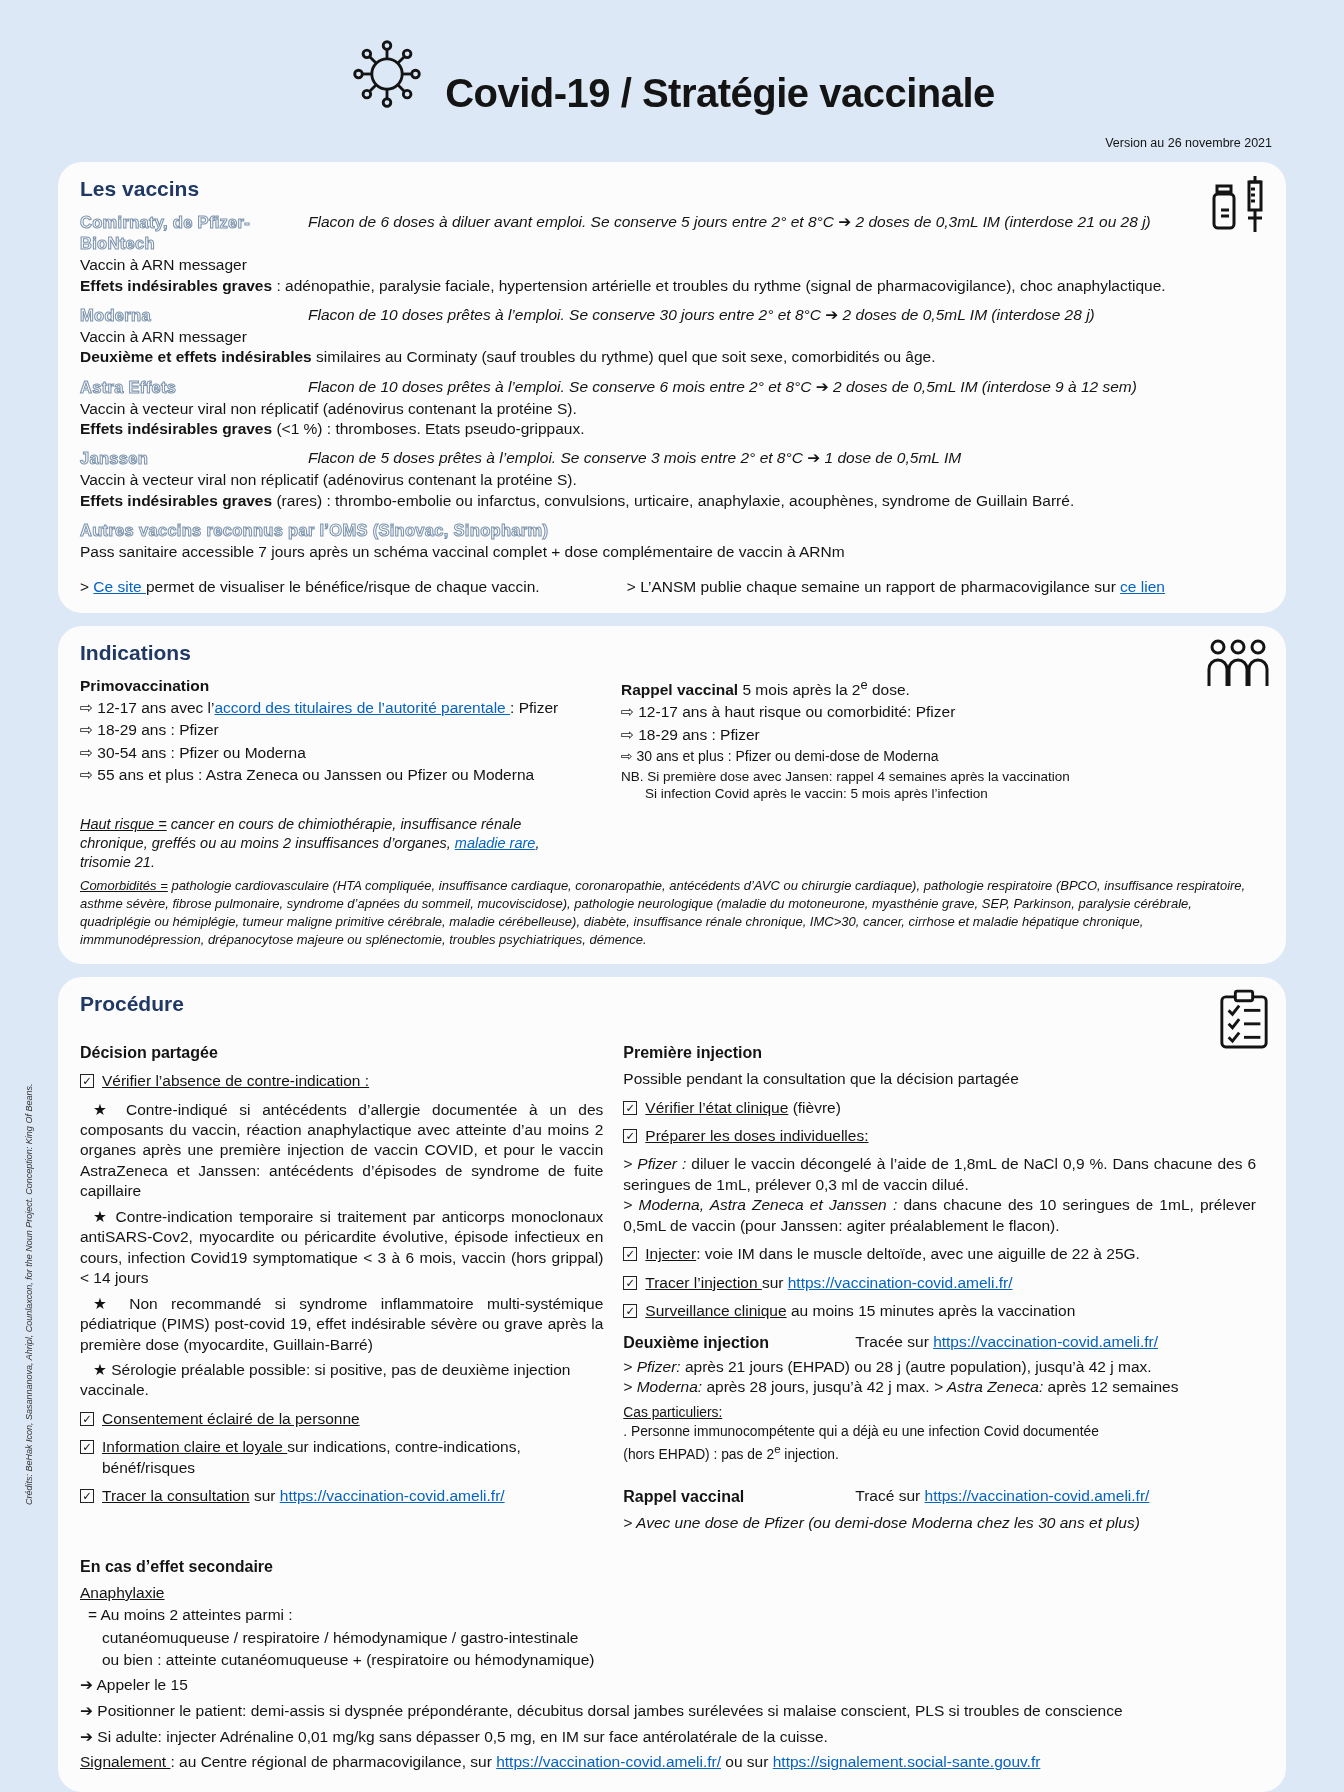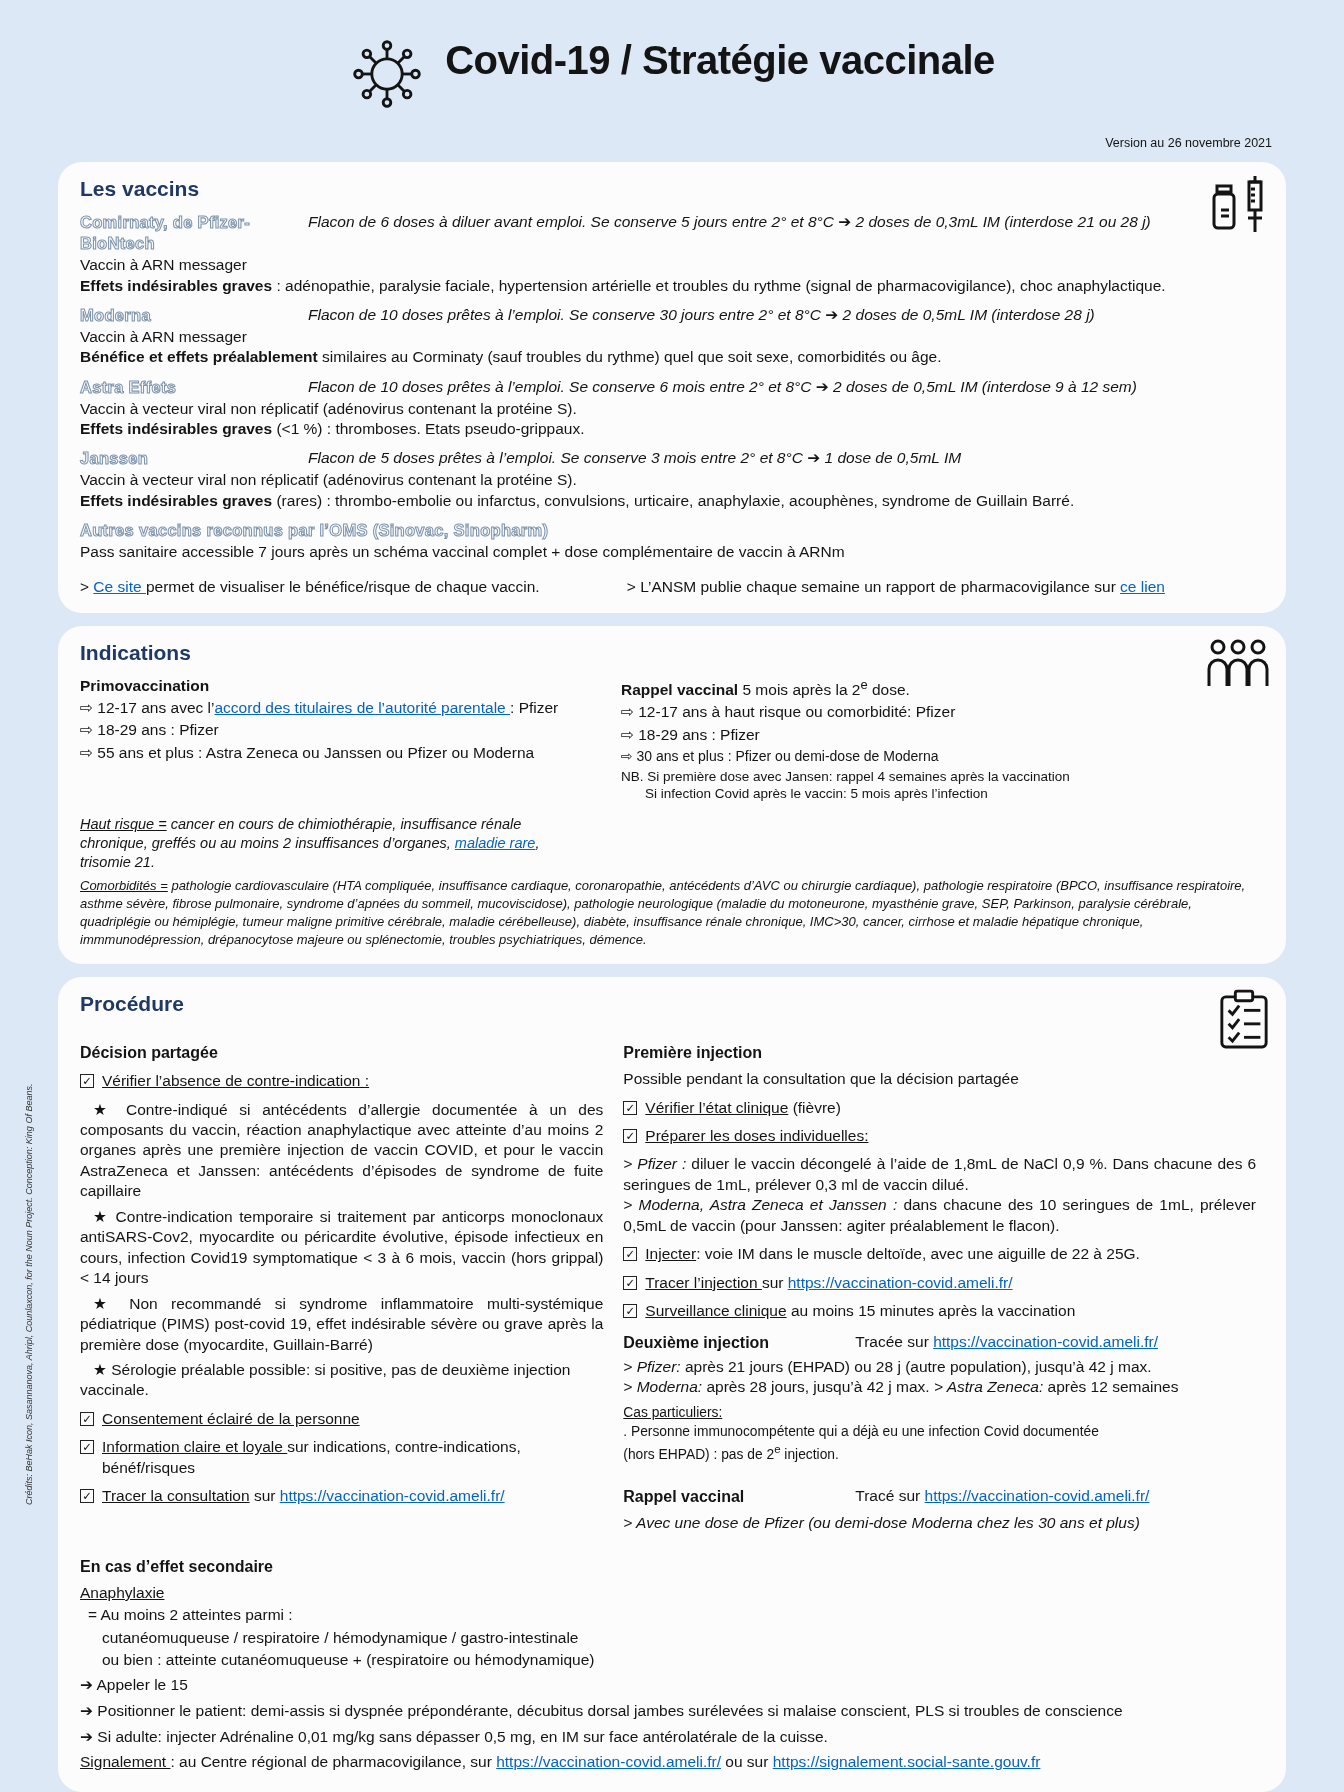--- a/index.html
+++ b/index.html
@@ -3,21 +3,21 @@
 <meta charset="utf-8">
 <style>
   * { margin:0; padding:0; box-sizing:border-box; }
   html,body { width:1344px; }
   body {
     height:1792px; background:#dce8f5; color:#141414;
     font-family:"Liberation Sans","DejaVu Sans",sans-serif;
     font-size:15.5px; line-height:1.32; overflow:hidden; position:relative;
   }
   .header { padding-top:34px; }
-  .title-row { display:flex; align-items:flex-start; justify-content:center; gap:20px; }
+  .title-row { display:flex; align-items:flex-end; justify-content:center; gap:20px; }
   .title-row h1 { font-size:40px; font-weight:700; letter-spacing:-0.5px; color:#141414; }
   .version { text-align:right; font-size:12.5px; margin:16px 72px 10px 0; }
 
   .card { background:#fcfcfc; border-radius:24px; margin:0 58px 13px 58px; padding:13px 30px 15px 22px; position:relative; }
   .card h2 { color:#1f3864; font-size:21px; font-weight:700; margin-bottom:9px; }
   .corner-icon { position:absolute; top:12px; right:16px; }
 
   
   .vax { margin-bottom:9px; }
   .vax-row { display:flex; }
@@ -130,21 +130,21 @@
     <div>Vaccin à ARN messager</div>
     <div><b>Effets indésirables graves</b><span> : adénopathie, paralysie faciale, hypertension artérielle et troubles du rythme (signal de pharmacovigilance), choc anaphylactique.</span></div>
   </div>
 
   <div class="vax">
     <div class="vax-row">
       <span class="vax-name">Moderna</span>
       <span class="vax-flacon">Flacon de 10 doses prêtes à l’emploi. Se conserve 30 jours entre 2° et 8°C ➔ 2 doses de 0,5mL IM (interdose 28 j)</span>
     </div>
     <div>Vaccin à ARN messager</div>
-    <div><b>Bénéfice et effets préalablement</b><span> similaires au Corminaty (sauf troubles du rythme) quel que soit sexe, comorbidités ou âge.</span></div>
+    <div><b>Deuxième et effets indésirables</b><span> similaires au Corminaty (sauf troubles du rythme) quel que soit sexe, comorbidités ou âge.</span></div>
   </div>
 
   <div class="vax">
     <div class="vax-row">
       <span class="vax-name">Astra Effets</span>
       <span class="vax-flacon">Flacon de 10 doses prêtes à l’emploi. Se conserve 6 mois entre 2° et 8°C ➔ 2 doses de 0,5mL IM (interdose 9 à 12 sem)</span>
     </div>
     <div>Vaccin à vecteur viral non réplicatif (adénovirus contenant la protéine S).</div>
     <div><b>Effets indésirables graves</b><span> (&lt;1 %) : thromboses. Etats pseudo-grippaux.</span></div>
   </div>
@@ -182,20 +182,21 @@
       </g>
     </svg>
   </span>
   <h2>Indications</h2>
 
   <div class="cols">
     <div class="ind-left">
       <div class="b">Primovaccination</div>
       <div class="arr"><span>12-17 ans avec l’</span><a class="link">accord des titulaires de l’autorité parentale </a><span>: Pfizer</span></div>
       <div class="arr">18-29 ans : Pfizer</div>
+      <div class="arr">30-54 ans : Pfizer ou Moderna</div>
       <div class="arr">55 ans et plus : Astra Zeneca ou Janssen ou Pfizer ou Moderna</div>
     </div>
     <div class="ind-right">
       <div><span class="b">Rappel vaccinal</span><span> 5 mois après la 2</span><sup>e</sup><span> dose.</span></div>
       <div class="arr">12-17 ans à haut risque ou comorbidité: Pfizer</div>
       <div class="arr">18-29 ans : Pfizer</div>
       <div class="arr small1">30 ans et plus : Pfizer ou demi-dose de Moderna</div>
       <div class="small2">NB. Si première dose avec Jansen: rappel 4 semaines après la vaccination</div>
       <div class="small2 nb2">Si infection Covid après le vaccin: 5 mois après l’infection</div>
     </div>

